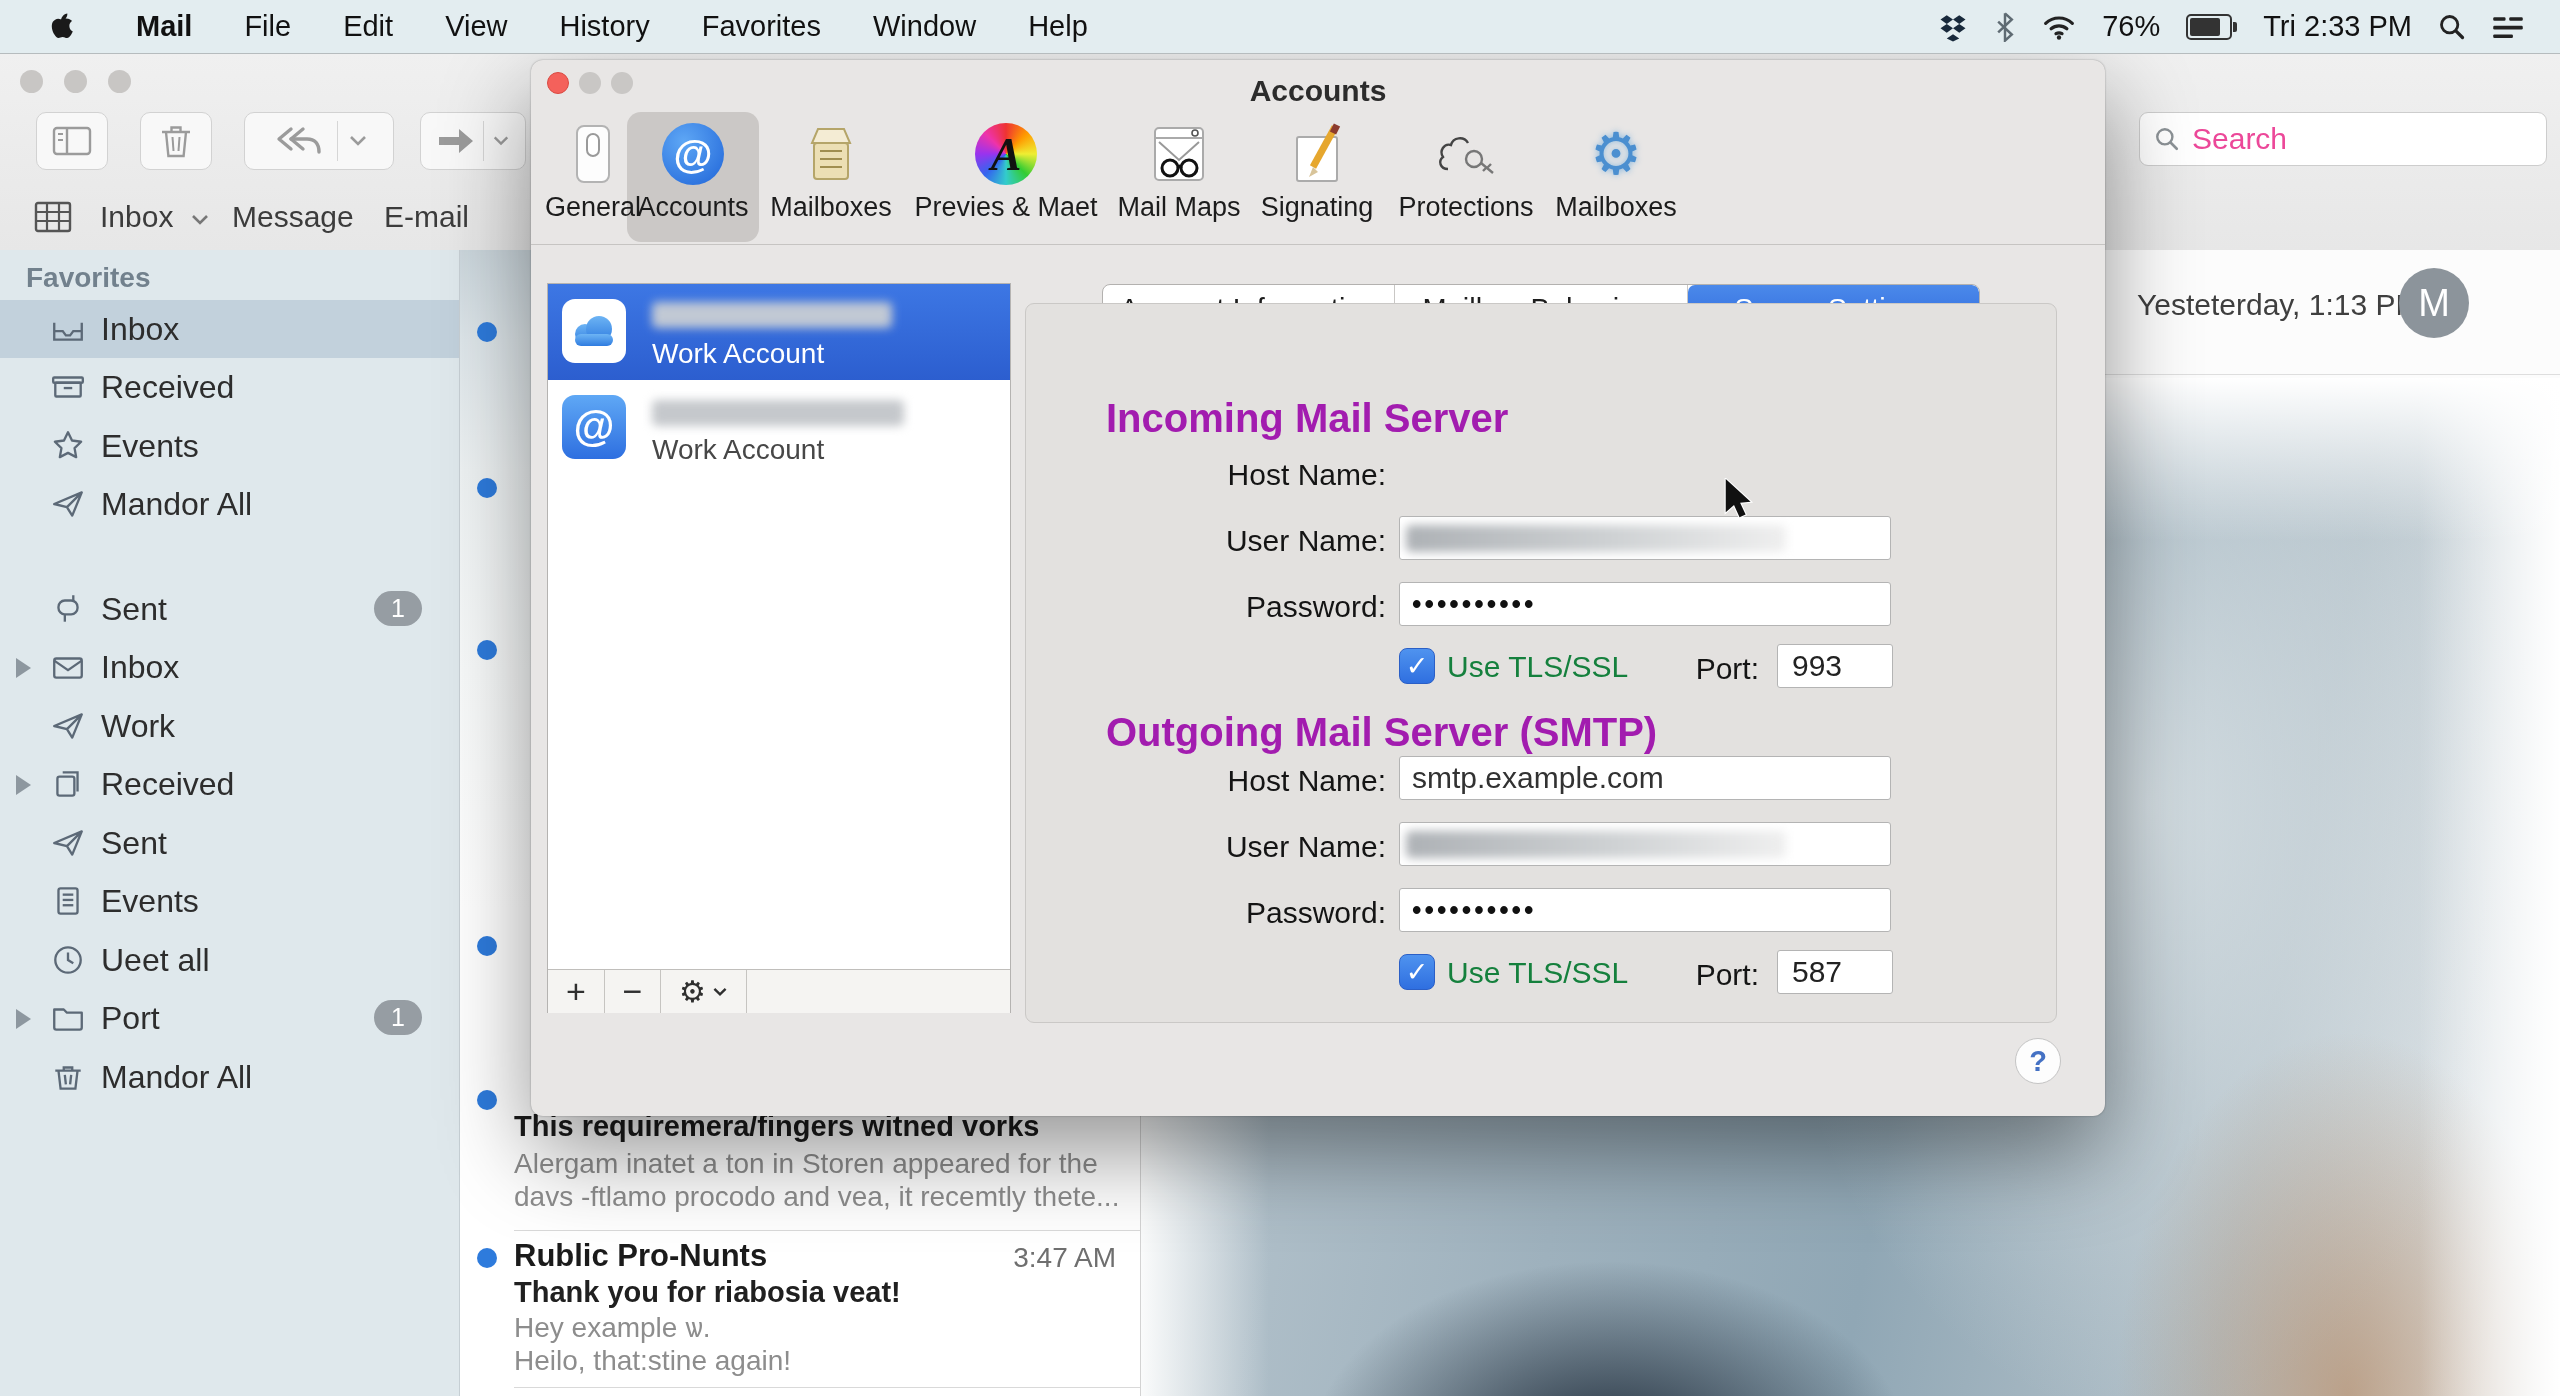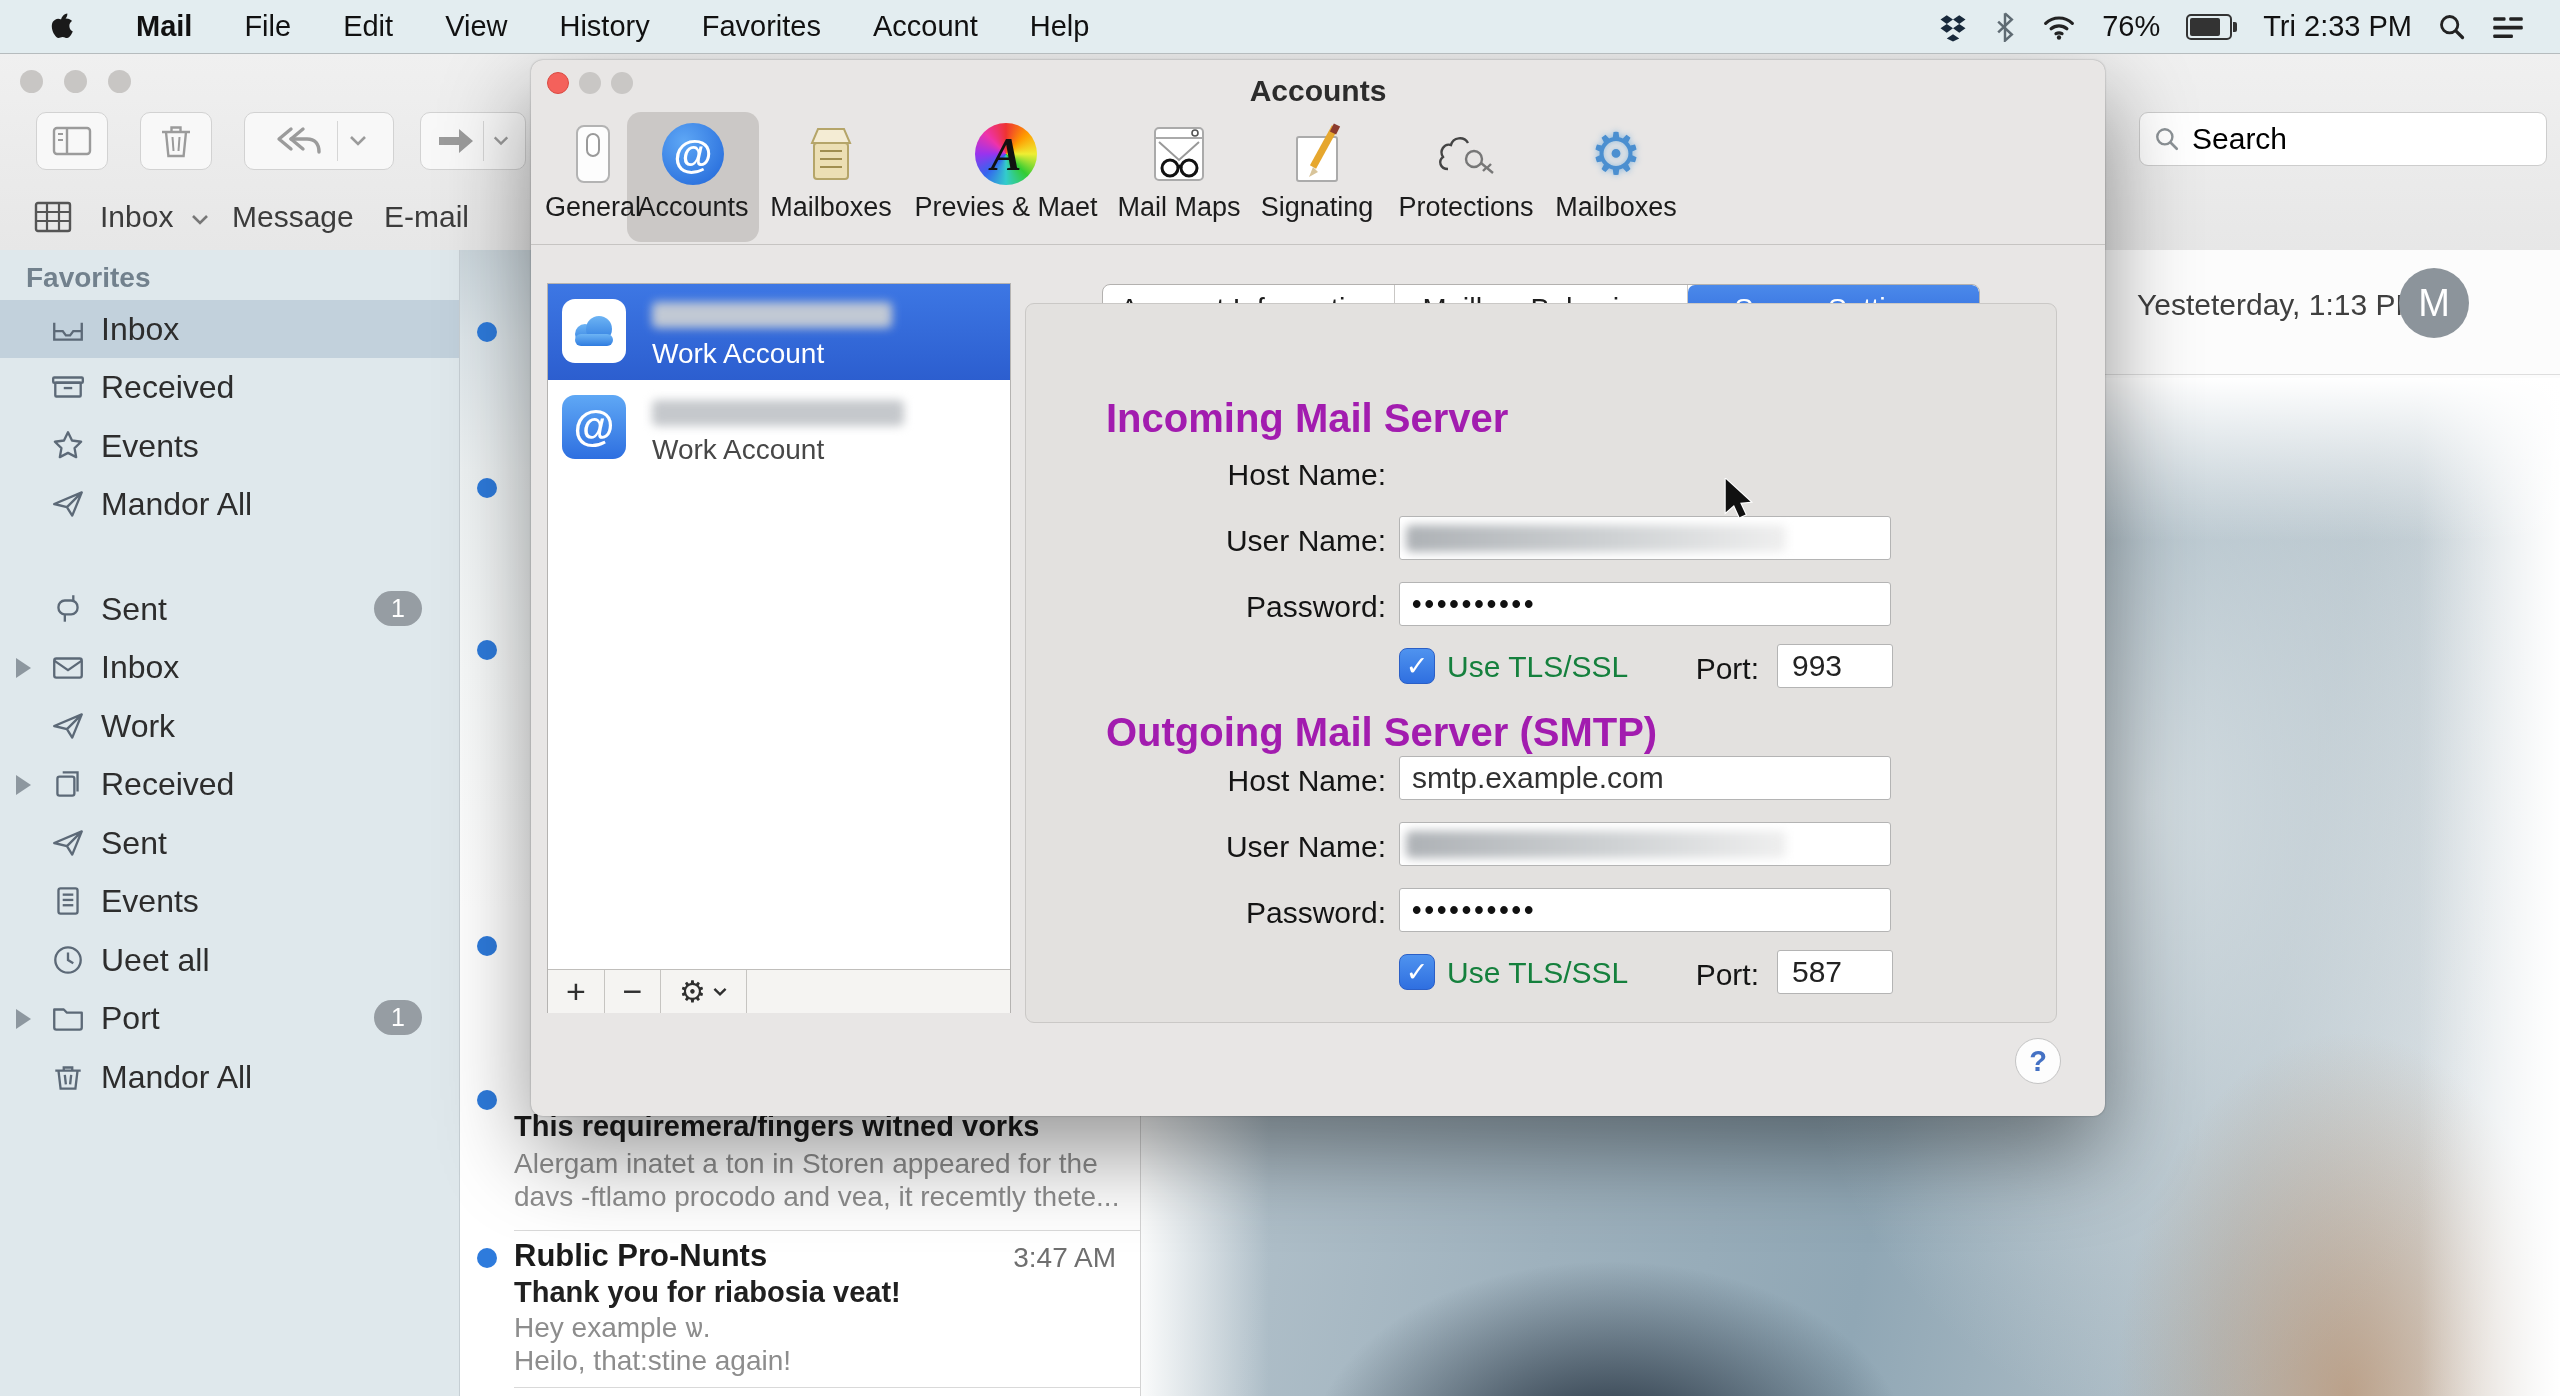--- a/index.html
+++ b/index.html
@@ -15,21 +15,21 @@
   
   .toolbar{left:0;top:54px;width:2560px;height:196px;background:linear-gradient(#f0f0f0,#e7e7e7);
            border-bottom:1px solid #c4c4c4;}
   .tlight{position:absolute;width:23px;height:23px;border-radius:50%;}
   .tbtn{position:absolute;background:#f8f8f8;border:1px solid #d2d2d2;border-radius:10px;
         display:flex;align-items:center;justify-content:center;height:58px;box-sizing:border-box;}
   .vlabel{position:absolute;font-size:30px;color:#3c3c3c;}
   .searchbox{position:absolute;left:2139px;top:58px;width:408px;height:54px;background:#fff;
              border:1px solid #cdcdcd;border-radius:9px;display:flex;align-items:center;
              padding:0 14px;box-sizing:border-box;gap:12px;}
-  .searchbox .ph{font-size:30px;color:#000000;}
+  .searchbox .ph{font-size:30px;color:#ec4899;}
   
   .sidebar{left:0;top:250px;width:460px;height:1146px;background:#dfe8ec;border-right:1px solid #c6cfd4;box-sizing:border-box;}
   .sbhead{position:absolute;left:26px;top:12px;font-size:28px;font-weight:700;color:#72818d;}
   .sbrow{position:absolute;left:0;width:459px;height:58px;}
   .sbrow.sel{background:#c2d1dc;}
   .sbrow .ic{position:absolute;left:50px;top:11px;width:36px;height:36px;}
   .sbrow .lb{position:absolute;left:101px;top:11px;font-size:32px;color:#2d2d2d;white-space:nowrap;}
   .sbrow .dis{position:absolute;left:16px;top:20px;width:0;height:0;
               border-left:15px solid #8d979f;border-top:10px solid transparent;border-bottom:10px solid transparent;}
   .badge{position:absolute;left:374px;top:11px;min-width:48px;height:35px;border-radius:18px;background:#969da3;
@@ -108,21 +108,21 @@
       <svg width="26" height="30" viewBox="0 0 24 28">
         <path fill="#1a1a1a" d="M16.4 6.1c1-1.2 1.7-2.9 1.5-4.6-1.5.1-3.2 1-4.2 2.2-.9 1-1.8 2.8-1.6 4.4 1.7.1 3.3-.8 4.3-2zm3.4 6.9c0-3 2.5-4.4 2.6-4.5-1.4-2-3.6-2.3-4.4-2.3-1.9-.2-3.6 1.1-4.6 1.1-1 0-2.4-1.1-4-1.1-2 0-3.9 1.2-5 3-2.1 3.7-.5 9.1 1.6 12.1 1 1.4 2.2 3 3.7 3 1.5-.1 2.1-1 3.9-1s2.3 1 4 1c1.6 0 2.7-1.5 3.7-2.9 1.2-1.7 1.6-3.3 1.7-3.4-.1-.1-3.2-1.3-3.2-5z"></path>
       </svg>
     </span>
     <span class="mi" style="font-weight:700">Mail</span>
     <span class="mi">File</span>
     <span class="mi">Edit</span>
     <span class="mi">View</span>
     <span class="mi">History</span>
     <span class="mi">Favorites</span>
-    <span class="mi">Account</span>
+    <span class="mi">Window</span>
     <span class="mi">Help</span>
     <span class="status">
       <svg width="30" height="30" viewBox="0 0 24 24">
         <path fill="#18293b" d="M7 2.5 12 6 7 9.5 2 6zm10 0L22 6l-5 3.5L12 6zM7 9.5l5 3.5-5 3.5L2 13zm10 0 5 3.5-5 3.5-5-3.5zM12 17.8l5 3.4-5 2.3-5-2.3z"></path>
       </svg>
       <svg width="22" height="30" viewBox="0 0 14 22">
         <path fill="none" stroke="#5f6b73" stroke-width="1.8" d="M7 1v20l5-4.5L2 7m0 8 10-9.5L7 1"></path>
       </svg>
       <svg width="34" height="28" viewBox="0 0 28 22">
         <path fill="none" stroke="#222" stroke-width="2.6" stroke-linecap="round" d="M3 8a16 16 0 0 1 22 0M7.5 12.5a10 10 0 0 1 13 0M11.5 16.5a5 5 0 0 1 5 0"></path>

